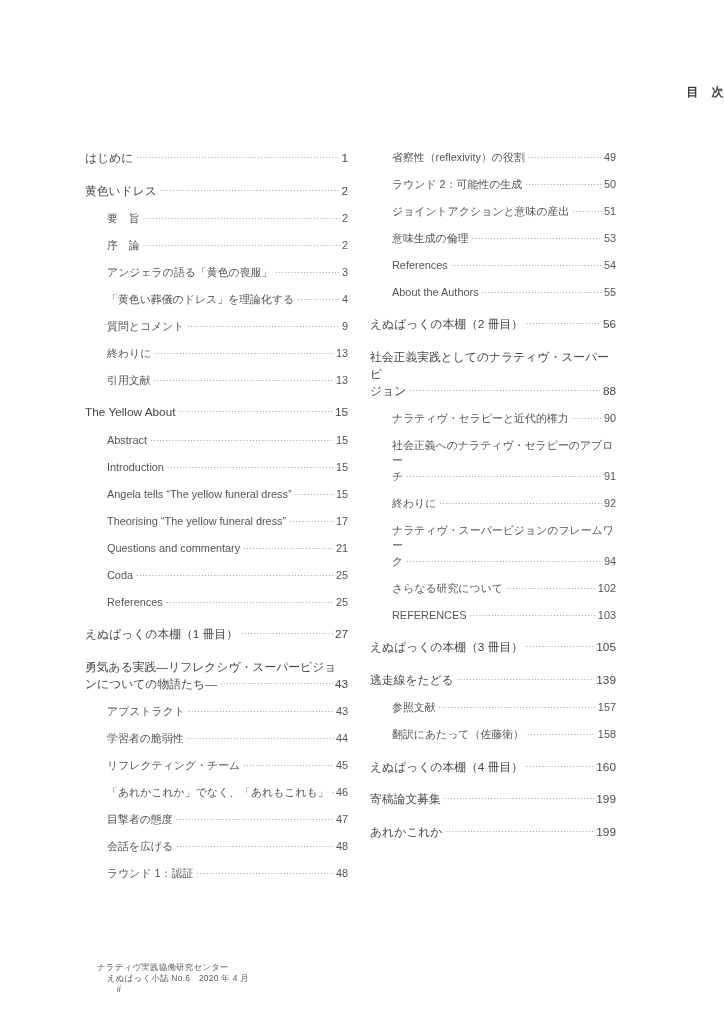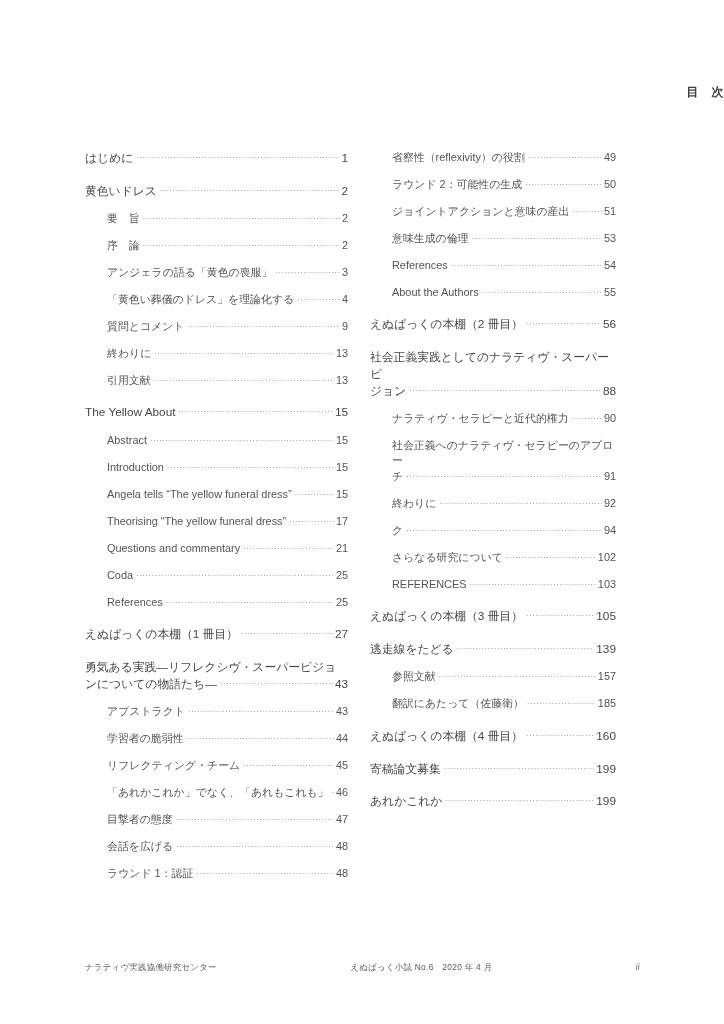--- a/index.html
+++ b/index.html
@@ -105,25 +105,25 @@
   }
   .footer {
     position: absolute;
     left: 0;
     bottom: 0;
     width: 724px;
     height: 76px;
   }
   .footer-inner {
     position: absolute;
-    left: 85px;
+    left: 97px;
     right: 84px;
     top: 14px;
     display: flex;
-    flex-direction: row;
+    flex-direction: column;
     align-items: baseline;
     font-size: 8.4px;
     color: #5a5a5a;
     letter-spacing: 0.3px;
   }
   .footer-left { flex: 0 0 auto; }
   .footer-center {
     flex: 1 1 auto;
     text-align: center;
     padding-left: 10px;
@@ -402,20 +402,21 @@
           </div>
         </div>
         <div class="toc-entry lvl2">
           <div class="toc-line">
             <span class="toc-text">終わりに</span>
             <span class="toc-dots">........................................................................................................................</span>
             <span class="toc-page">92</span>
           </div>
         </div>
         <div class="toc-entry lvl2">
+          <div class="first-lines">ナラティヴ・スーパービジョンのフレームワー</div>
           <div class="toc-line">
             <span class="toc-text">ク</span>
             <span class="toc-dots">........................................................................................................................</span>
             <span class="toc-page">94</span>
           </div>
         </div>
         <div class="toc-entry lvl2">
           <div class="toc-line">
             <span class="toc-text">さらなる研究について</span>
             <span class="toc-dots">........................................................................................................................</span>
@@ -447,21 +448,21 @@
           <div class="toc-line">
             <span class="toc-text">参照文献</span>
             <span class="toc-dots">........................................................................................................................</span>
             <span class="toc-page">157</span>
           </div>
         </div>
         <div class="toc-entry lvl2">
           <div class="toc-line">
             <span class="toc-text">翻訳にあたって（佐藤衛）</span>
             <span class="toc-dots">........................................................................................................................</span>
-            <span class="toc-page">185</span>
+            <span class="toc-page">158</span>
           </div>
         </div>
         <div class="toc-entry lvl1 gap-before">
           <div class="toc-line">
             <span class="toc-text">えぬぱっくの本棚（4 冊目）</span>
             <span class="toc-dots">........................................................................................................................</span>
             <span class="toc-page">160</span>
           </div>
         </div>
         <div class="toc-entry lvl1 gap-before">

